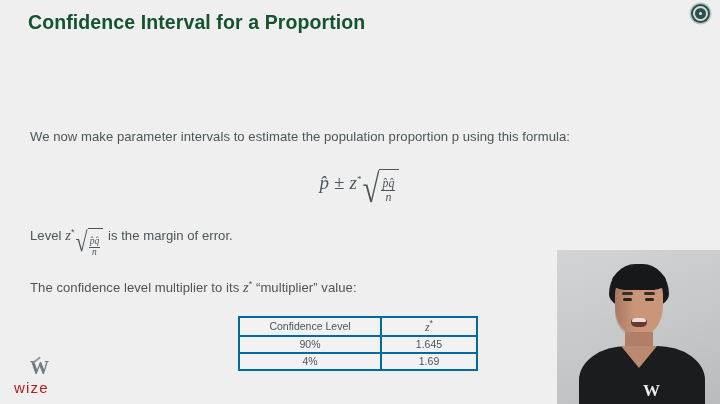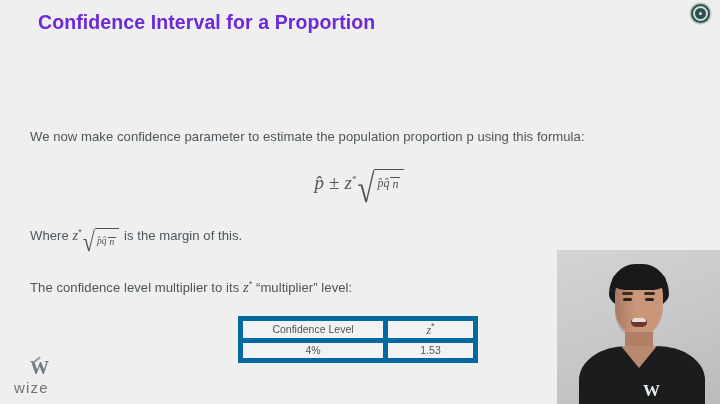--- a/index.html
+++ b/index.html
@@ -14,26 +14,26 @@
     position: relative;
     width: 720px;
     height: 404px;
     overflow: hidden;
     background: #efefef;
   }
 
   
   .slide-title {
     position: absolute;
-    left: 38px;
+    left: 28px;
     top: 11px;
     font-size: 19.5px;
     font-weight: bold;
     letter-spacing: 0.1px;
-    color: #6d28d9;
+    color: #14532d;
     white-space: nowrap;
   }
 
   
   .record-icon {
     position: absolute;
     right: 10px;
     top: 4px;
     width: 19px;
     height: 19px;
@@ -100,21 +100,21 @@
     transform: scaleY(1.25) translateY(1px);
     transform-origin: top;
   }
   .radical .under {
     border-top: 1px solid #4c5559;
     padding: 0 3px 0 1px;
     margin-top: 1px;
   }
   .frac {
     display: inline-flex;
-    flex-direction: row;
+    flex-direction: column;
     align-items: center;
     font-family: "Liberation Serif", serif;
     font-style: italic;
     line-height: 1.05;
     font-size: 9.5px;
   }
   .frac .num { padding: 0 1px; }
   .frac .den {
     border-top: 1px solid #4c5559;
     padding: 0 2px;
@@ -149,21 +149,21 @@
   
   .z-table {
     position: absolute;
     left: 238px;
     top: 316px;
     width: 240px;
     border-collapse: collapse;
     background: #f2f2f2;
   }
   .z-table th, .z-table td {
-    border: 5px solid #0369a1;
+    border: 2px solid #0369a1;
     text-align: center;
     color: #4c5559;
     font-size: 10.5px;
     font-weight: normal;
     height: 15px;
     padding: 0;
   }
   .z-table th:first-child, .z-table td:first-child { width: 140px; }
   .z-table .zstar {
     font-family: "Liberation Serif", serif;
@@ -198,21 +198,21 @@
     height: 1.5px;
     background: #8e9aa1;
     transform: rotate(-38deg);
   }
   .wize-logo .word {
     position: absolute;
     left: 0;
     top: 21px;
     font-size: 15px;
     letter-spacing: 1.2px;
-    color: #737373;
+    color: #b91c1c;
   }
 
   
   .webcam {
     position: absolute;
     left: 557px;
     top: 250px;
     width: 163px;
     height: 154px;
     background: #c8cacb;
@@ -344,61 +344,65 @@
 
   <div class="slide-title">Confidence Interval for a Proportion</div>
 
   <div class="record-icon">
     <span class="ring">
       <span class="dot"></span>
     </span>
   </div>
 
 
-  <div class="body-text" id="para2">We now make confidence parameter to estimate the population proportion p using this formula:</div>
+  <div class="body-text" id="para2">We now make parameter intervals to estimate the population proportion p using this formula:</div>
 
   <div class="formula">
     <span>p̂</span><span class="pm">±</span><span>z</span><span class="sup-star">*</span><span class="radical">
       <span class="sign">√</span>
       <span class="under">
         <span class="frac">
           <span class="num">p̂q̂</span>
           <span class="den">n</span>
         </span>
       </span>
     </span>
   </div>
 
   <div class="body-text" id="para3">
-    <span>Where </span><span class="serif-var">z</span><span class="sup-star">*</span><span class="radical">
+    <span>Level </span><span class="serif-var">z</span><span class="sup-star">*</span><span class="radical">
       <span class="sign">√</span>
       <span class="under">
         <span class="frac">
           <span class="num">p̂q̂</span>
           <span class="den">n</span>
         </span>
       </span>
-    </span><span> is the margin of this.</span>
+    </span><span> is the margin of error.</span>
   </div>
 
   <div class="body-text" id="para4">
-    <span>The confidence level multiplier to its </span><span class="serif-var">z</span><span class="sup-star">*</span><span> “multiplier” level:</span>
+    <span>The confidence level multiplier to its </span><span class="serif-var">z</span><span class="sup-star">*</span><span> “multiplier” value:</span>
   </div>
 
   <table class="z-table">
     <thead>
       <tr>
         <th>Confidence Level</th>
         <th><span class="zstar">z</span><span class="sup-star">*</span></th>
       </tr>
     </thead>
     <tbody>
       <tr>
+        <td>90%</td>
+        <td>1.645</td>
+      </tr>
+      <tr>
         <td>4%</td>
-        <td>1.53</td>
+        <td>1.69</td>
       </tr>
     </tbody>
   </table>
 
   <div class="wize-logo">
     <div class="mark">
       <span class="slash"></span>
       <span>W</span>
     </div>
     <div class="word">wize</div>

